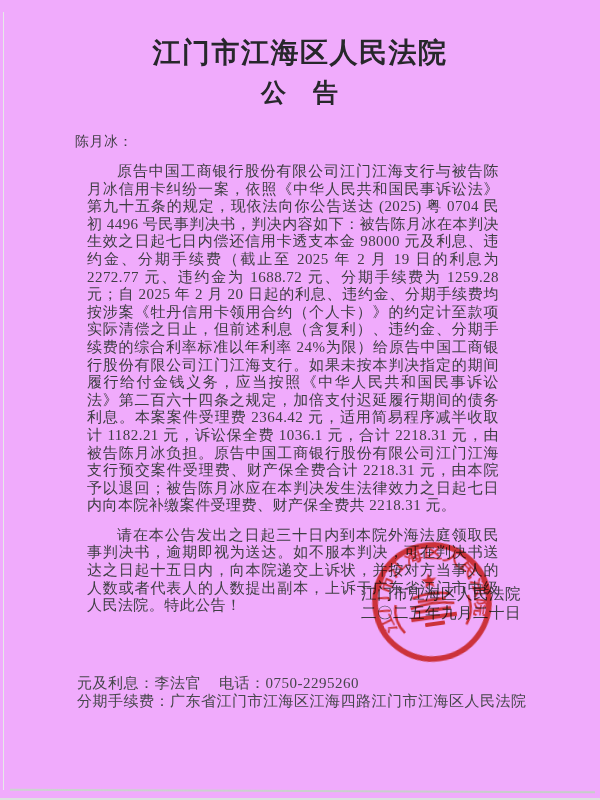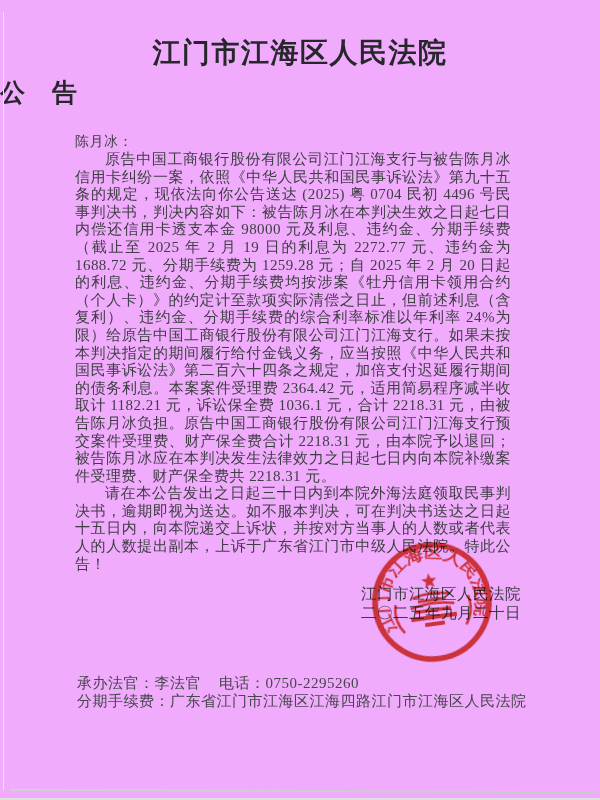--- a/index.html
+++ b/index.html
@@ -8,37 +8,37 @@
     font-family:"Liberation Serif","DejaVu Serif",serif;
     overflow:hidden;
   }
   .page{position:relative;width:600px;height:800px;background:#f0abfc;}
 
   .court-title{
     position:absolute;top:34px;left:0;width:600px;text-align:center;
     font-size:28px;font-weight:700;letter-spacing:1.5px;color:#27272b;
   }
   .doc-title{
-    position:absolute;top:76px;left:0;width:600px;text-align:left;
+    position:absolute;top:76px;left:0;width:600px;text-align:center;
     font-size:25px;font-weight:700;letter-spacing:1px;color:#27272b;
   }
   .case-number{
     position:absolute;top:117px;right:92px;
     font-size:15px;letter-spacing:1px;color:#3c3c41;
   }
   .addressee{
     position:absolute;top:133px;left:75px;
     font-size:14px;letter-spacing:0.5px;color:#3c3c41;
   }
   .body-text{
     position:absolute;top:151px;left:75px;width:436px;
     font-size:15px;line-height:17.6px;letter-spacing:0.45px;
     color:#3e3e43;text-align:justify;
   }
-  .body-text p{margin:0;text-indent:2em;}
+  .body-text p{margin:12px;text-indent:2em;}
 
   .signature{
     position:absolute;top:584px;left:361px;
     font-size:15.5px;line-height:19px;letter-spacing:0.5px;color:#3c3c41;
     white-space:nowrap;
   }
 
   .seal{
     position:absolute;left:362px;top:532px;width:140px;height:140px;
     transform:rotate(-8deg);transform-origin:center;
@@ -100,21 +100,21 @@
       <rect x="52" y="76.5" width="36" height="3.2" stroke="none"></rect>
       <rect x="47" y="83" width="46" height="4.2" stroke="none"></rect>
       <rect x="60" y="90" width="20" height="4" rx="1" stroke="none"></rect>
       <path d="M39,97 A 34,34 0 0 1 33.5,68" fill="none" stroke-width="2.4"></path>
       <path d="M101,97 A 34,34 0 0 0 106.5,68" fill="none" stroke-width="2.4"></path>
     </g>
   </svg>
 
   <div class="footer">
     <div>
-      <span>承办法官：</span><span>李法官</span><span class="gap"></span><span>电话：</span><span>0750-2295260</span>
+      <span>元及利息：</span><span>李法官</span><span class="gap"></span><span>电话：</span><span>0750-2295260</span>
     </div>
     <div>
       <span>分期手续费：</span><span>广东省江门市江海区江海四路江门市江海区人民法院</span>
     </div>
   </div>
 
   <div class="edge-left"></div>
   <div class="edge-bottom"></div>
   <div class="edge-bottom-strip"></div>
 

